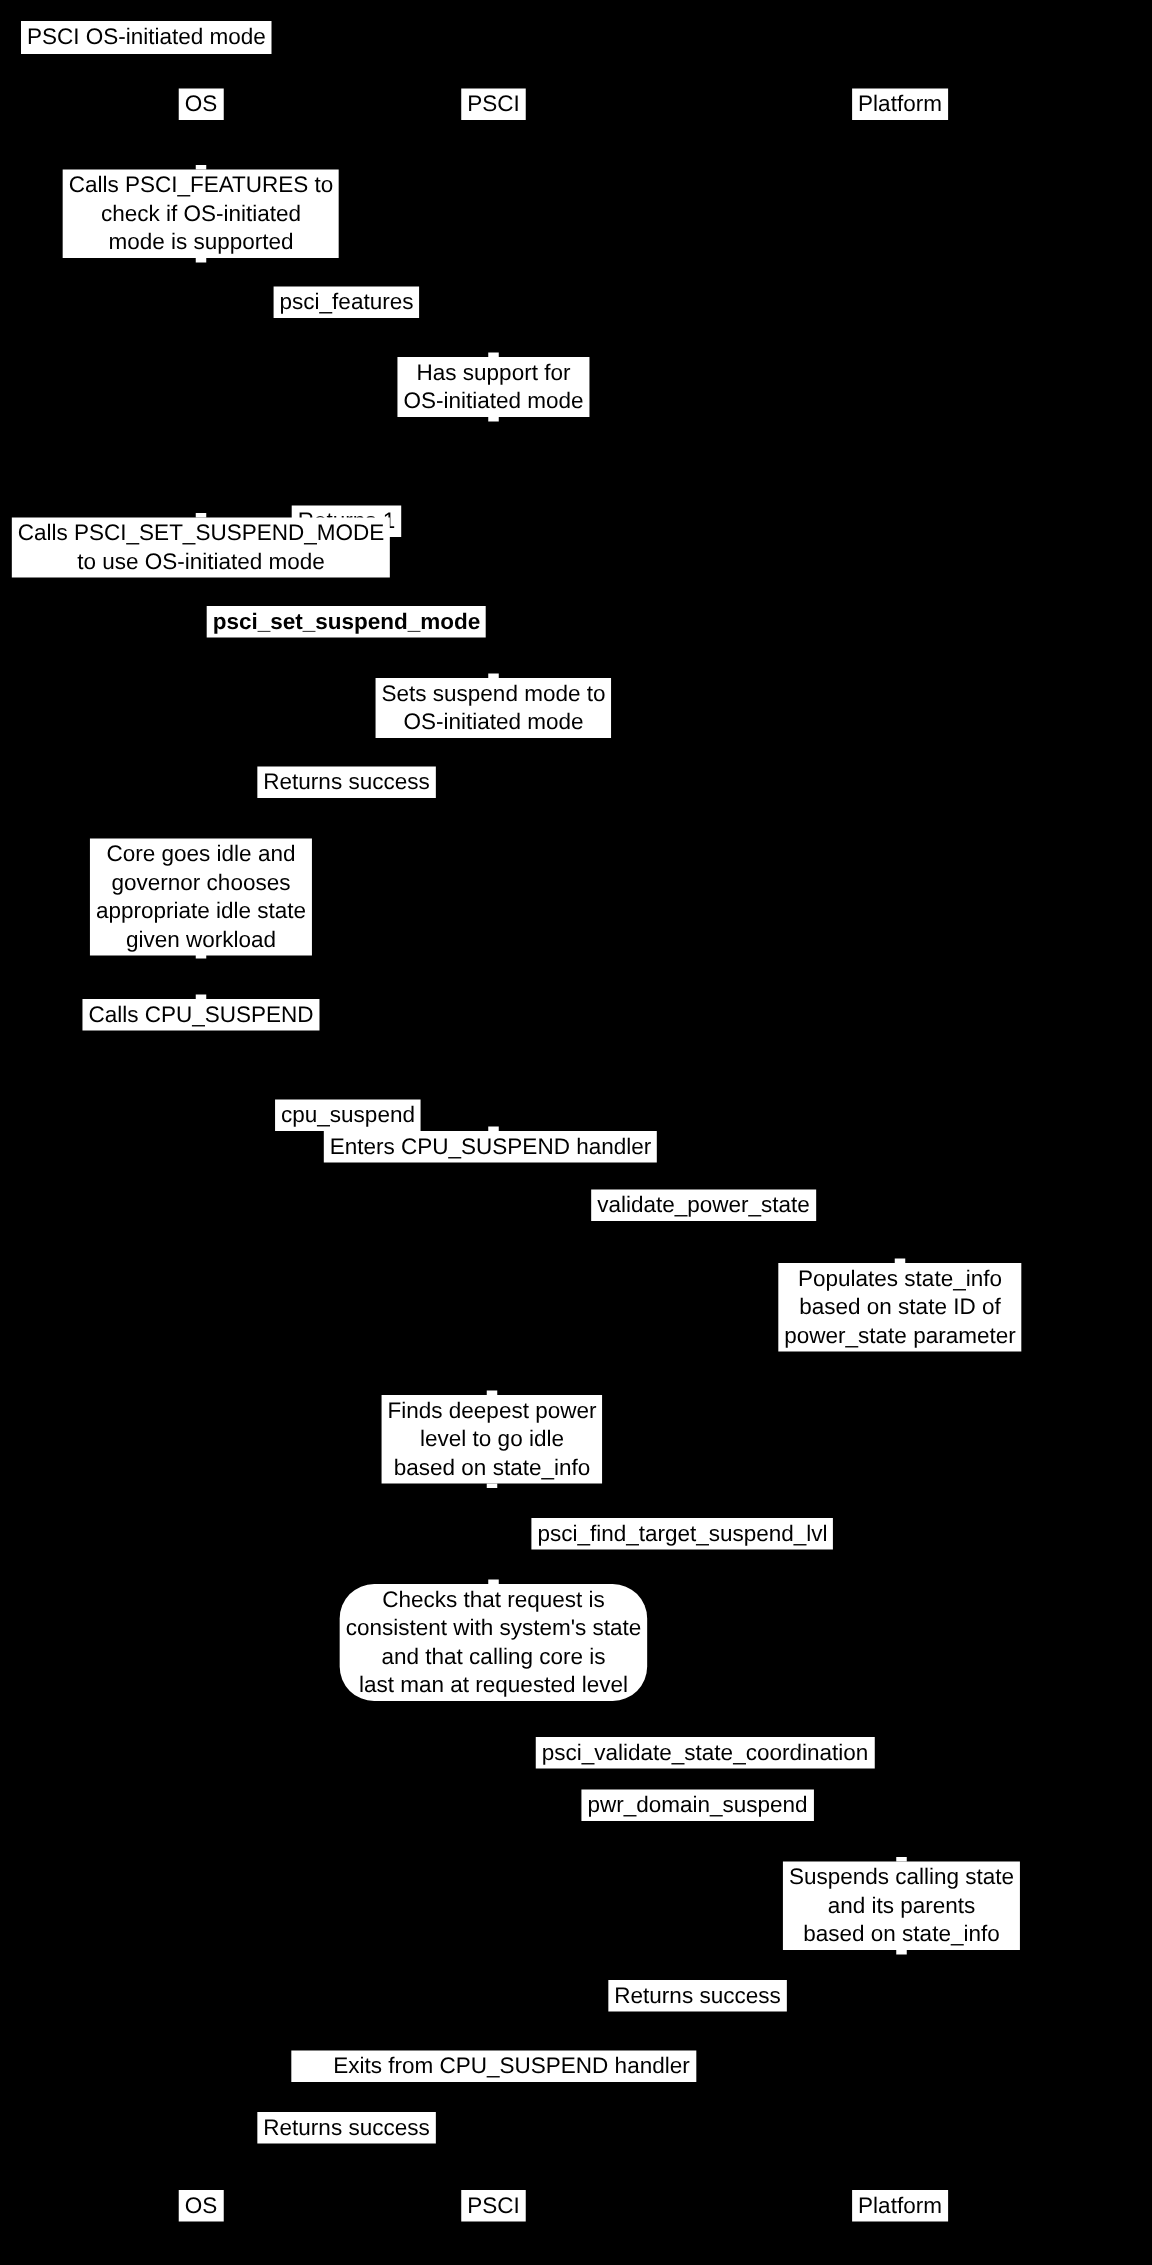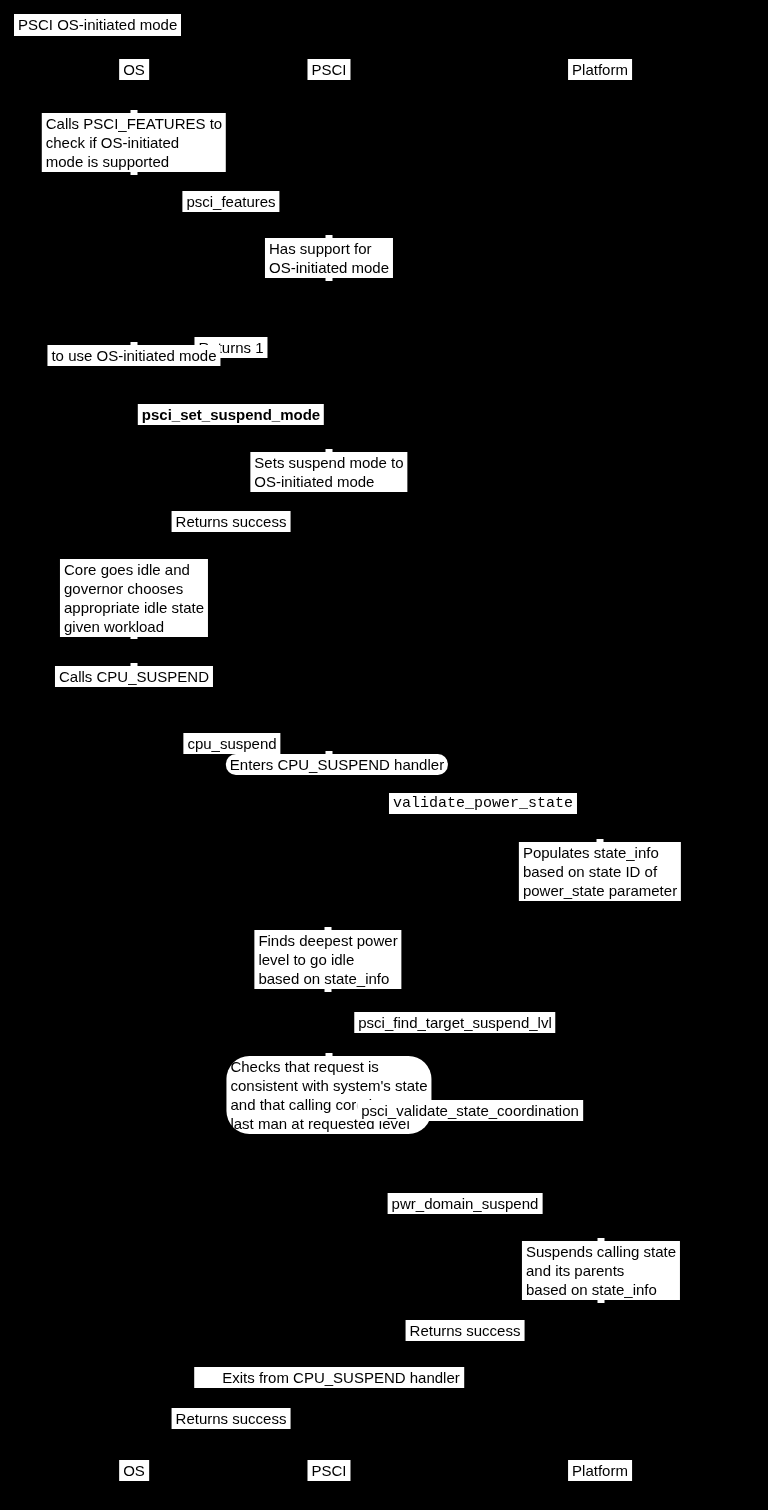--- a/index.html
+++ b/index.html
@@ -14,21 +14,21 @@
     width: 768px; height: 1510px;
     background: var(--bg, #000);
   }
   .lbl {
     position: absolute;
     background: var(--label-bg, #fff);
     color: var(--label-fg, #000);
     font-size: 15px;
     line-height: 19px;
     padding: 1px 4px;
-    text-align: left;
+    text-align: center;
     box-sizing: border-box;
   }
   .lbl .ln { white-space: nowrap; }
   .centered { transform: translateX(-50%); }
   .title {
     position: absolute;
     left: 14px; top: 14px;
     background: var(--label-bg, #fff);
     color: var(--label-fg, #000);
     font-size: 15px;
@@ -69,20 +69,21 @@
         <div class="ln">psci_features</div>
       </div>
       <div class="lbl centered" style="left: 329px; top: 238px;">
         <div class="ln">Has support for</div>
         <div class="ln">OS-initiated mode</div>
       </div>
       <div class="lbl centered" style="left: 231px; top: 297px; margin-top: 40px;">
         <div class="ln">Returns 1</div>
       </div>
       <div class="lbl centered" style="left: 134px; top: 345px;">
+        <div class="ln">Calls PSCI_SET_SUSPEND_MODE</div>
         <div class="ln">to use OS-initiated mode</div>
       </div>
       <div class="lbl centered" style="left: 231px; top: 404px; font-weight: bold;">
         <div class="ln">psci_set_suspend_mode</div>
       </div>
       <div class="lbl centered" style="left: 329px; top: 452px;">
         <div class="ln">Sets suspend mode to</div>
         <div class="ln">OS-initiated mode</div>
       </div>
       <div class="lbl centered" style="left: 231px; top: 511px;">
@@ -93,24 +94,24 @@
         <div class="ln">governor chooses</div>
         <div class="ln">appropriate idle state</div>
         <div class="ln">given workload</div>
       </div>
       <div class="lbl centered" style="left: 134px; top: 666px;">
         <div class="ln">Calls CPU_SUSPEND</div>
       </div>
       <div class="lbl centered" style="left: 232px; top: 706px; margin-top: 27px;">
         <div class="ln">cpu_suspend</div>
       </div>
-      <div class="lbl centered" style="left: 337px; top: 754px; border-radius: 10px;">
+      <div class="lbl centered" style="left: 327px; top: 754px;">
         <div class="ln">Enters CPU_SUSPEND handler</div>
       </div>
-      <div class="lbl centered" style="left: 483px; top: 793px; font-family: Liberation Mono, monospace;">
+      <div class="lbl centered" style="left: 469px; top: 793px;">
         <div class="ln">validate_power_state</div>
       </div>
       <div class="lbl centered" style="left: 600px; top: 842px;">
         <div class="ln">Populates state_info</div>
         <div class="ln">based on state ID of</div>
         <div class="ln">power_state parameter</div>
       </div>
       <div class="lbl centered" style="left: 328px; top: 930px;">
         <div class="ln">Finds deepest power</div>
         <div class="ln">level to go idle</div>
@@ -118,21 +119,21 @@
       </div>
       <div class="lbl centered" style="left: 455px; top: 1012px;">
         <div class="ln">psci_find_target_suspend_lvl</div>
       </div>
       <div class="lbl centered" style="left: 329px; top: 1056px; border-radius: 23px;">
         <div class="ln">Checks that request is</div>
         <div class="ln">consistent with system's state</div>
         <div class="ln">and that calling core is</div>
         <div class="ln">last man at requested level</div>
       </div>
-      <div class="lbl centered" style="left: 470px; top: 1100px;">
+      <div class="lbl centered" style="left: 470px; top: 1158px;">
         <div class="ln">psci_validate_state_coordination</div>
       </div>
       <div class="lbl centered" style="left: 465px; top: 1193px;">
         <div class="ln">pwr_domain_suspend</div>
       </div>
       <div class="lbl centered" style="left: 601px; top: 1241px;">
         <div class="ln">Suspends calling state</div>
         <div class="ln">and its parents</div>
         <div class="ln">based on state_info</div>
       </div>

